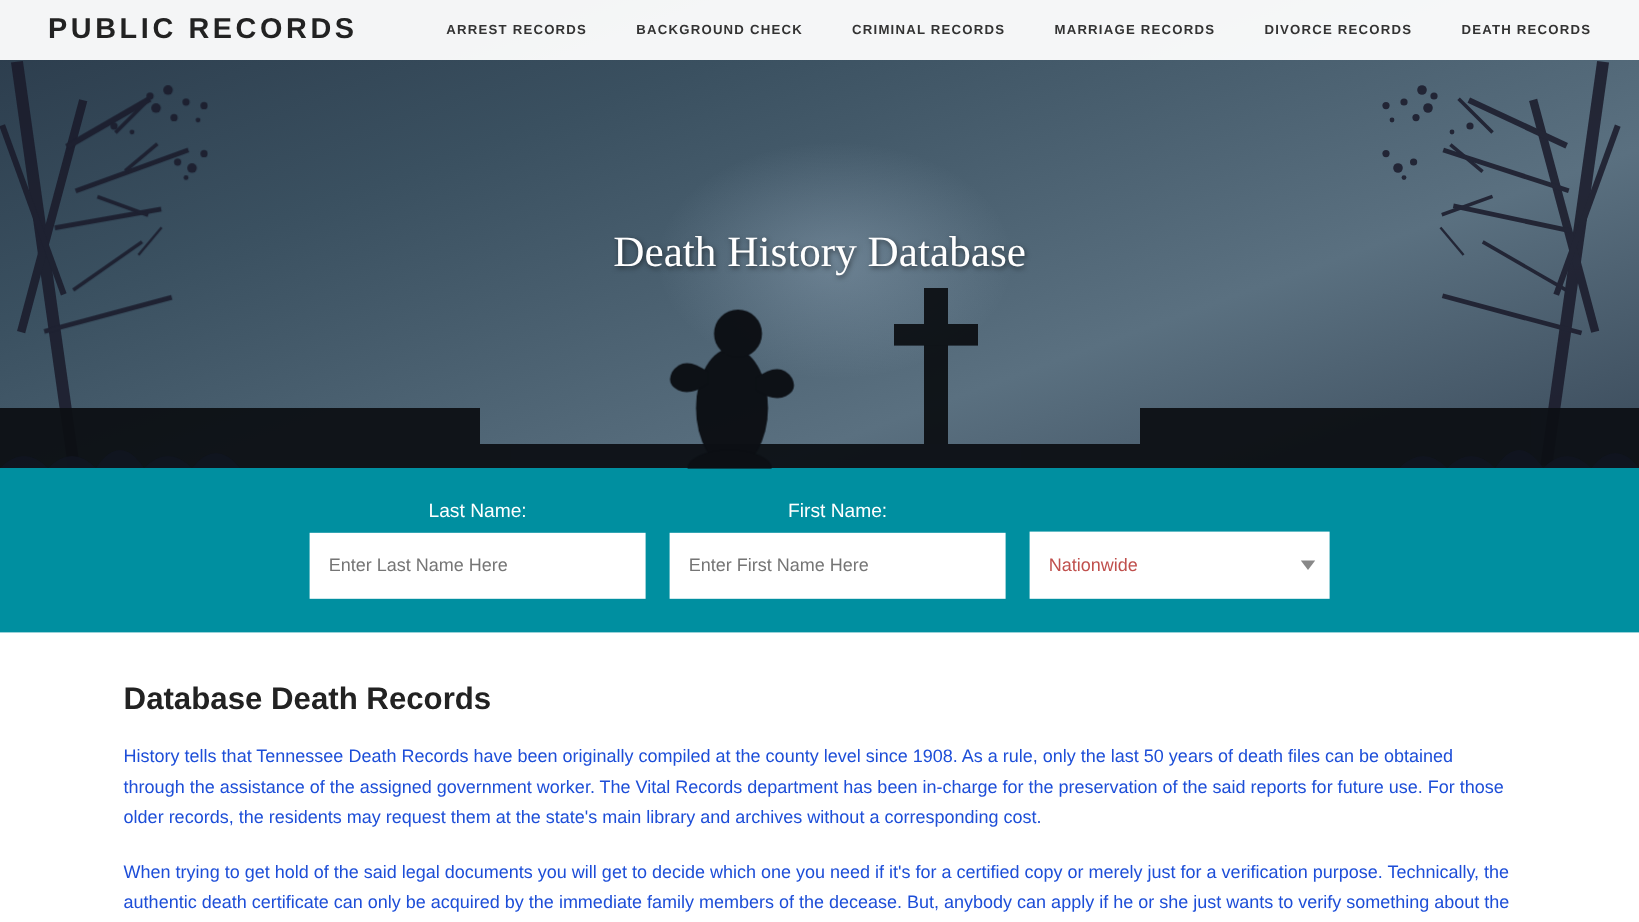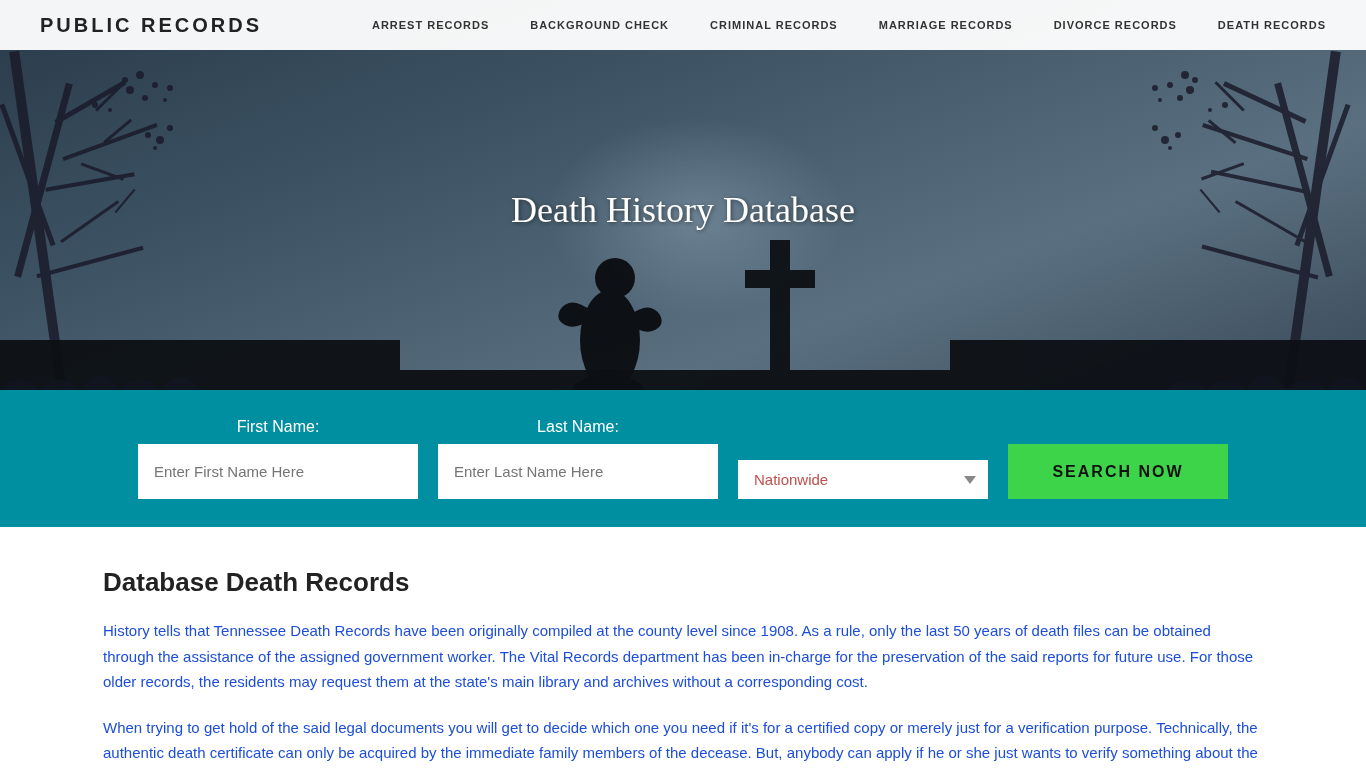--- a/index.html
+++ b/index.html
@@ -25,21 +25,21 @@
       display: flex;
       align-items: center;
       justify-content: space-between;
       padding: 0 40px;
       height: 50px;
       background: rgba(255,255,255,0.95);
     }
 
     .logo {
       font-family: Arial, sans-serif;
-      font-size: 20px;
+      font-size: 24px;
       font-weight: bold;
       letter-spacing: 3px;
       color: #222;
       text-transform: uppercase;
     }
 
     .nav {
       display: flex;
       gap: 41px;
     }
@@ -150,21 +150,21 @@
     .search-field-state label {
       font-family: Arial, sans-serif;
       font-size: 16px;
       color: #fff;
       text-align: center;
     }
 
     .state-select-wrapper {
       position: relative;
       width: 250px;
-      height: 39px;
+      height: 56px;
       background: #fff;
       display: flex;
       align-items: center;
     }
 
     .state-select {
       width: 100%;
       height: 100%;
       padding: 0 40px 0 16px;
       font-family: Arial, sans-serif;
@@ -348,27 +348,27 @@
 
       <path d="M1166,390 Q1186,370 1206,390 Q1226,370 1246,390 Q1266,360 1286,390 Q1306,370 1326,390 Q1346,365 1366,390 L1366,410 L1166,410 Z"></path>
     </g>
   </svg>
 
   <h2 class="hero-title">Death History Database</h2>
 </div>
 
 <div class="search-bar">
   <div class="search-field">
+    <label>Last Name:</label>
+    <input type="text" class="last-name-input" placeholder="Enter Last Name Here" style="">
+  </div>
+
+  <div class="search-field">
     <label>First Name:</label>
     <input type="text" class="first-name-input" placeholder="Enter First Name Here" style="">
-  </div>
-
-  <div class="search-field">
-    <label>Last Name:</label>
-    <input type="text" class="last-name-input" placeholder="Enter Last Name Here" style="">
   </div>
 
   <div class="search-field-state">
     <div class="state-select-wrapper">
       <select class="state-select">
         <option>Nationwide</option>
         <option>Alabama</option>
         <option>Alaska</option>
         <option>Arizona</option>
         <option>Arkansas</option>
@@ -416,20 +416,19 @@
         <option>Virginia</option>
         <option>Washington</option>
         <option>West Virginia</option>
         <option>Wisconsin</option>
         <option>Wyoming</option>
       </select>
       <div class="state-chevron"></div>
     </div>
   </div>
 
-  <button class="search-btn">SEARCH NOW</button>
 </div>
 
 <div class="content">
   <h1>Database Death Records</h1>
   <p>History tells that Tennessee Death Records have been originally compiled at the county level since 1908. As a rule, only the last 50 years of death files can be obtained through the assistance of the assigned government worker. The Vital Records department has been in-charge for the preservation of the said reports for future use. For those older records, the residents may request them at the state's main library and archives without a corresponding cost.</p>
   <p>When trying to get hold of the said legal documents you will get to decide which one you need if it's for a certified copy or merely just for a verification purpose. Technically, the authentic death certificate can only be acquired by the immediate family members of the decease. But, anybody can apply if he or she just wants to verify something about the person on the record. However, verification of death cannot be used as legal evidence or utilized in other serious undertakings as provided by the law.</p>
 </div>
 
 </body></html>

